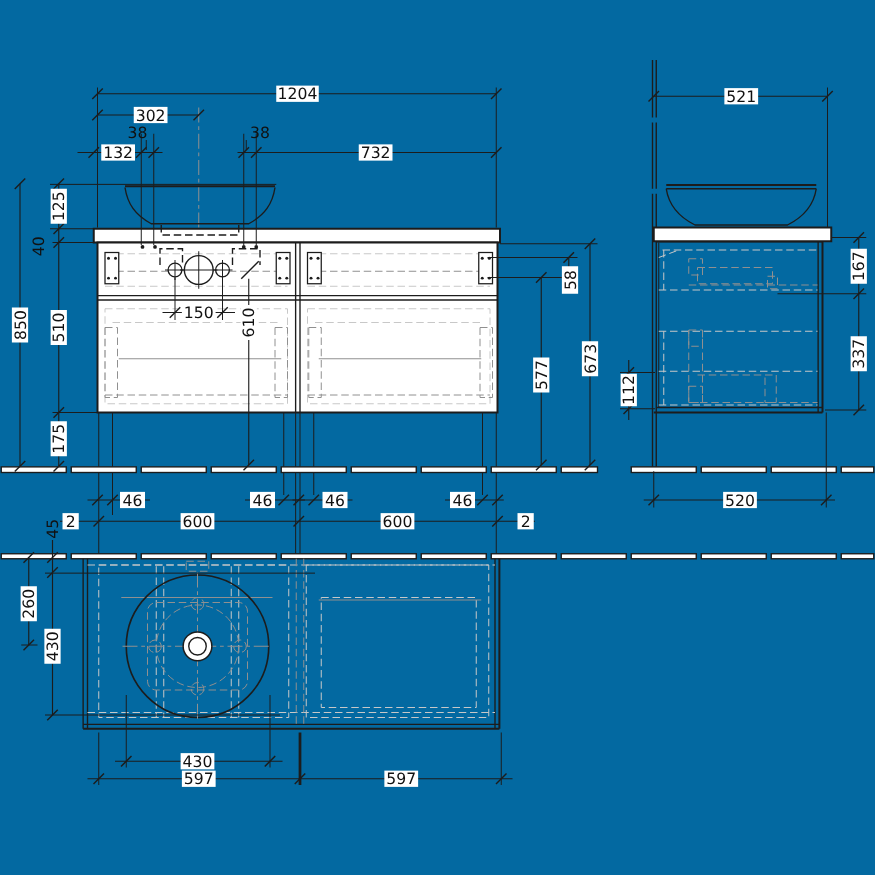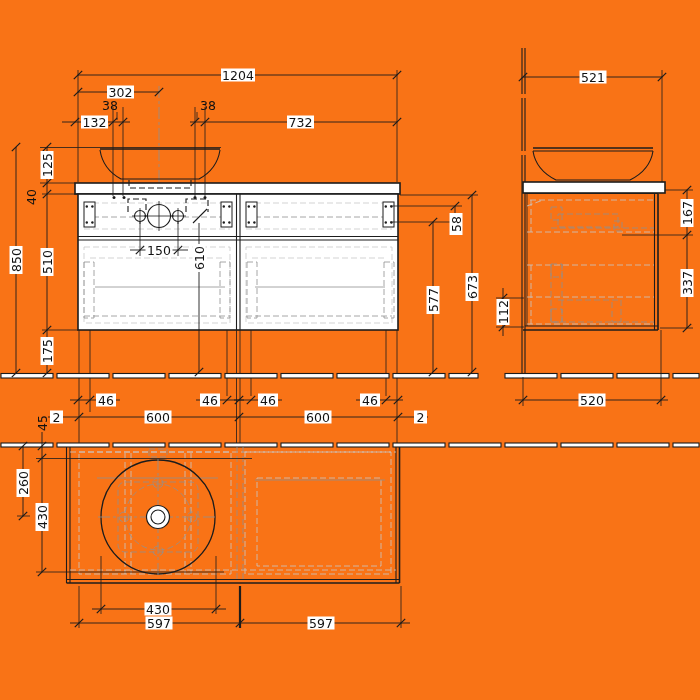--- a/index.html
+++ b/index.html
@@ -1,16 +1,16 @@
 <!DOCTYPE html>
 <html><head>
 <meta charset="utf-8">
 <style>
   html,body{margin:0;padding:0;background:#ffffff;}
-  .stage{width:700px;height:700px;position:relative;background:#f97316;}
+  .stage{width:700px;height:700px;position:relative;background:#0369a1;}
   svg{display:block;}
   
   .ln{stroke:#1c1c1c;stroke-width:1.1;fill:none;}
   .lt{stroke:#1c1c1c;stroke-width:1.6;fill:none;}
   .th{stroke:#1c1c1c;stroke-width:0.8;fill:none;}
   .dm{stroke:#1c1c1c;stroke-width:0.9;fill:none;}
   .bold{stroke:#1c1c1c;stroke-width:2.2;fill:none;}
   .dash{stroke-dasharray:6 3;}
   .gry{stroke:#909090;}
   .fnt{stroke:#c8c8c8;}

